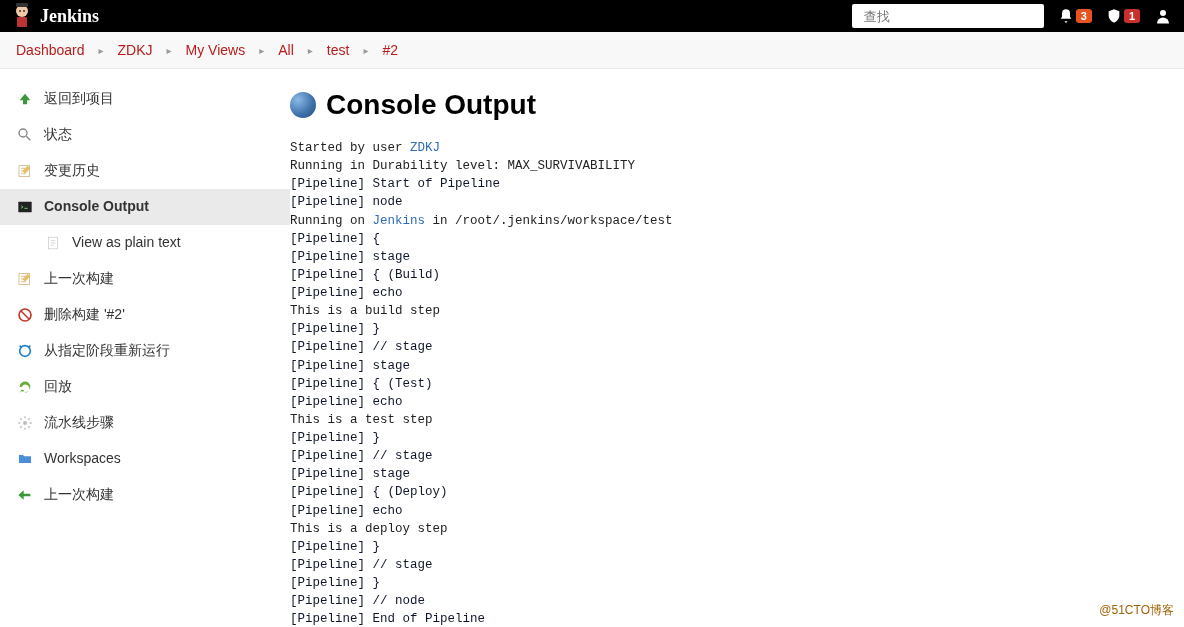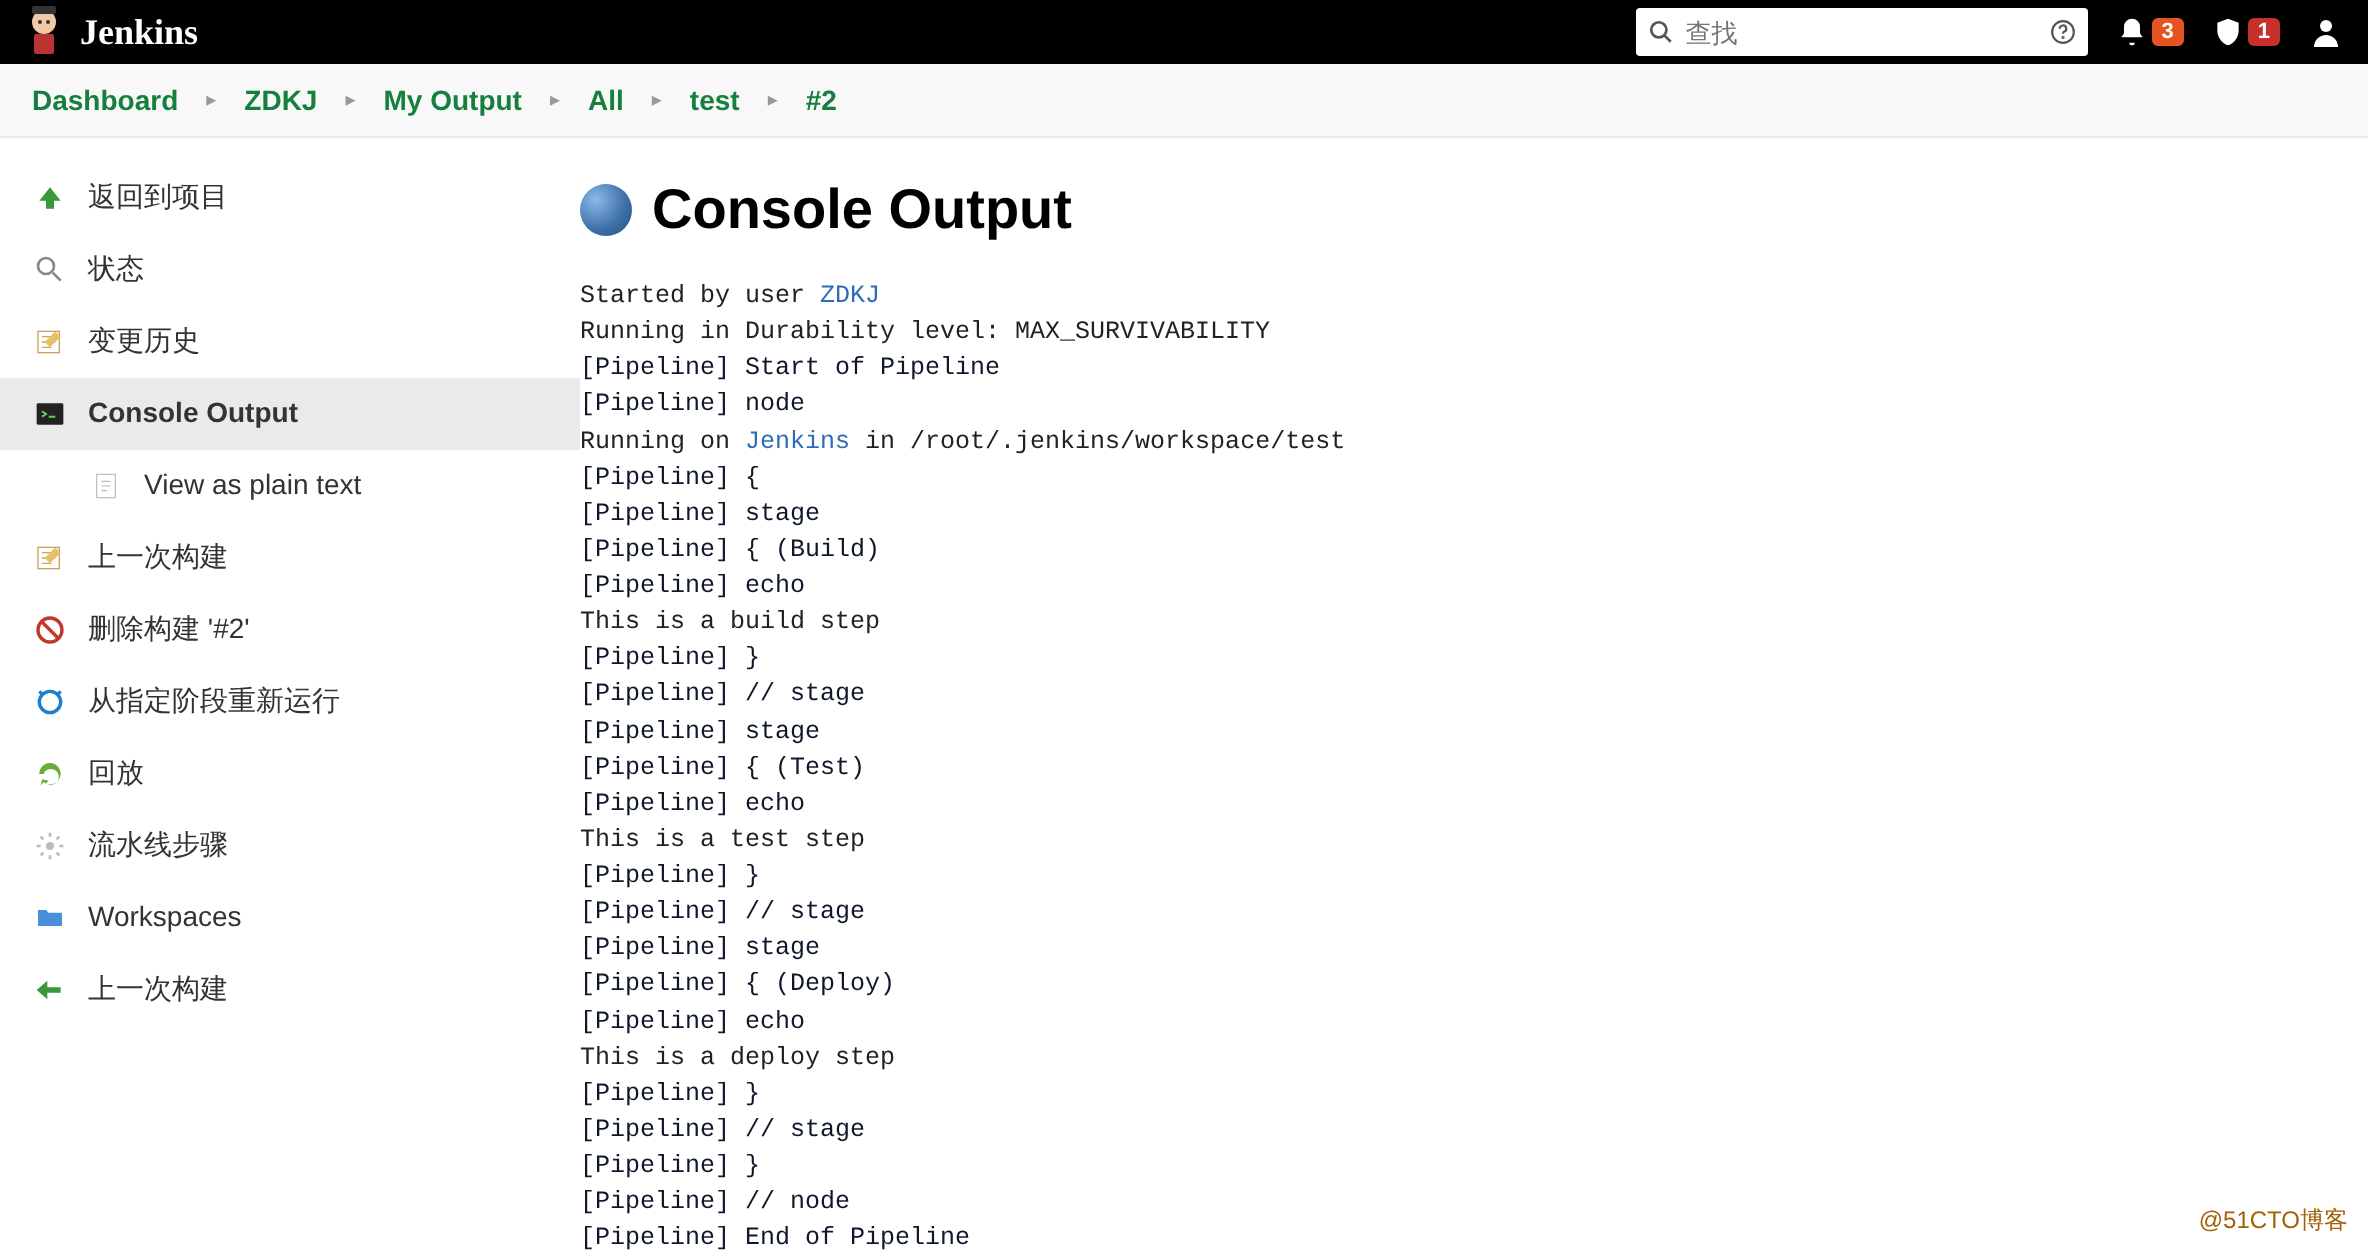--- a/index.html
+++ b/index.html
@@ -2,29 +2,29 @@
 <html><head>
 <meta charset="utf-8">
 <style>
 * { margin: 0; padding: 0; box-sizing: border-box; }
 body { font-family: Arial, "Microsoft YaHei", sans-serif; font-size: 14px; color: #333; background: #fff; }
 
 .topbar { background: #000; color: #fff; height: 32px; display: flex; align-items: center; padding: 0 12px; }
 .logo-wrap { display: flex; align-items: center; gap: 8px; font-size: 18px; font-weight: bold; font-family: Georgia, serif; }
 .logo-svg { width: 20px; height: 26px; }
 .topbar-spacer { flex: 1; }
-.search-box { background: #fff; display: flex; align-items: center; height: 24px; width: 226px; border-radius: 2px; padding: 0 6px; gap: 6px; margin-right: 14px; }
+.search-box { background: #fff; display: flex; align-items: center; height: 24px; width: 192px; border-radius: 2px; padding: 0 6px; gap: 6px; margin-right: 14px; }
 .search-box input { border: none; outline: none; font-size: 13px; flex: 1; background: transparent; }
 .topbar-icons { display: flex; align-items: center; gap: 14px; }
 .badge { background: #e6531e; color: #fff; font-size: 11px; font-weight: bold; padding: 1px 5px; border-radius: 3px; }
 .badge.red { background: #c9302c; }
 .icon-wrap { display: flex; align-items: center; gap: 2px; }
 
 .breadcrumb { background: #f8f8f8; border-bottom: 1px solid #eaeaea; padding: 10px 16px; display: flex; align-items: center; gap: 14px; font-size: 14px; }
-.breadcrumb a { color: #15803d; text-decoration: none; font-weight: bold; }
+.breadcrumb a { color: #b91c1c; text-decoration: none; font-weight: normal; }
 .bc-sep { color: #999; font-size: 10px; }
 
 .layout { display: flex; }
 .sidebar { width: 290px; padding: 12px 0; }
 .side-item { display: flex; gap: 10px; padding: 9px 16px; cursor: pointer; font-size: 14px; color: #333; }
 .side-item.active { background: #eaeaea; font-weight: bold; }
 .side-item.sub { padding-left: 44px; }
 .side-icon { width: 18px; height: 18px; display: flex; align-items: center; justify-content: center; }
 
 .main { flex: 1; padding: 20px 10px 20px 0; }
@@ -85,21 +85,21 @@
         <path d="M4 22a8 8 0 0 1 16 0"></path>
       </svg>
   </div>
 </div>
 
 <div class="breadcrumb">
   <a href="#">Dashboard</a>
     <span class="bc-sep">▸</span>
   <a href="#">ZDKJ</a>
     <span class="bc-sep">▸</span>
-  <a href="#">My Output</a>
+  <a href="#">My Views</a>
     <span class="bc-sep">▸</span>
   <a href="#">All</a>
     <span class="bc-sep">▸</span>
   <a href="#">test</a>
     <span class="bc-sep">▸</span>
   <a href="#">#2</a>
 </div>
 
 <div class="layout">
 

